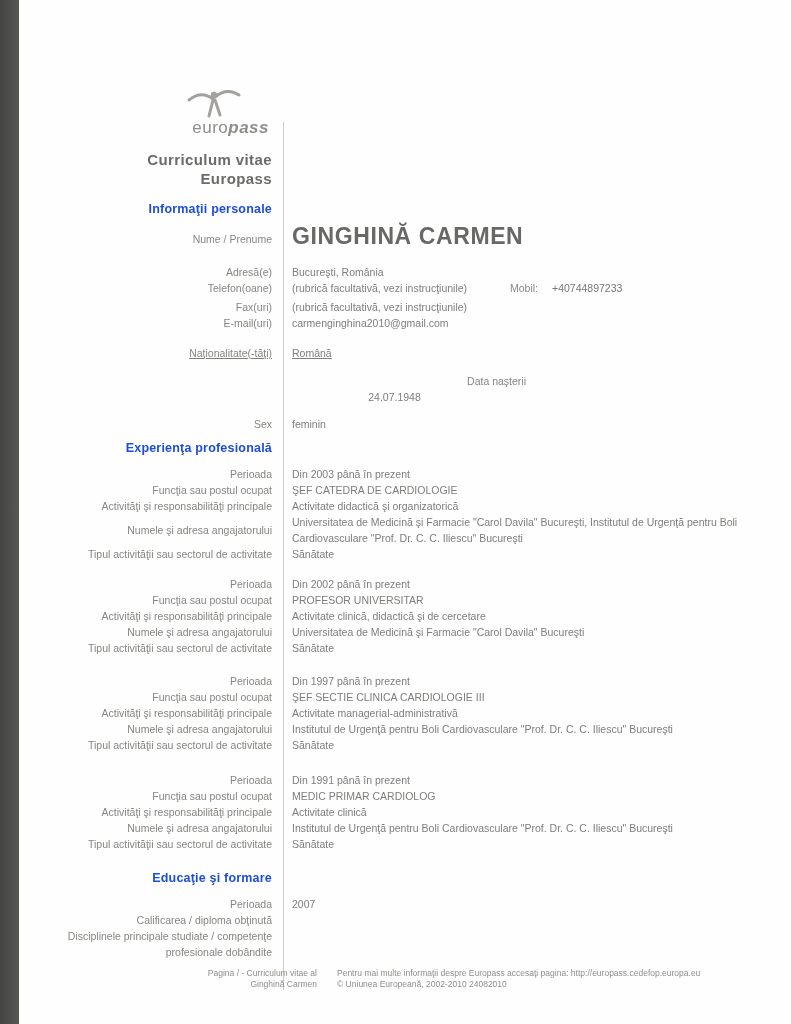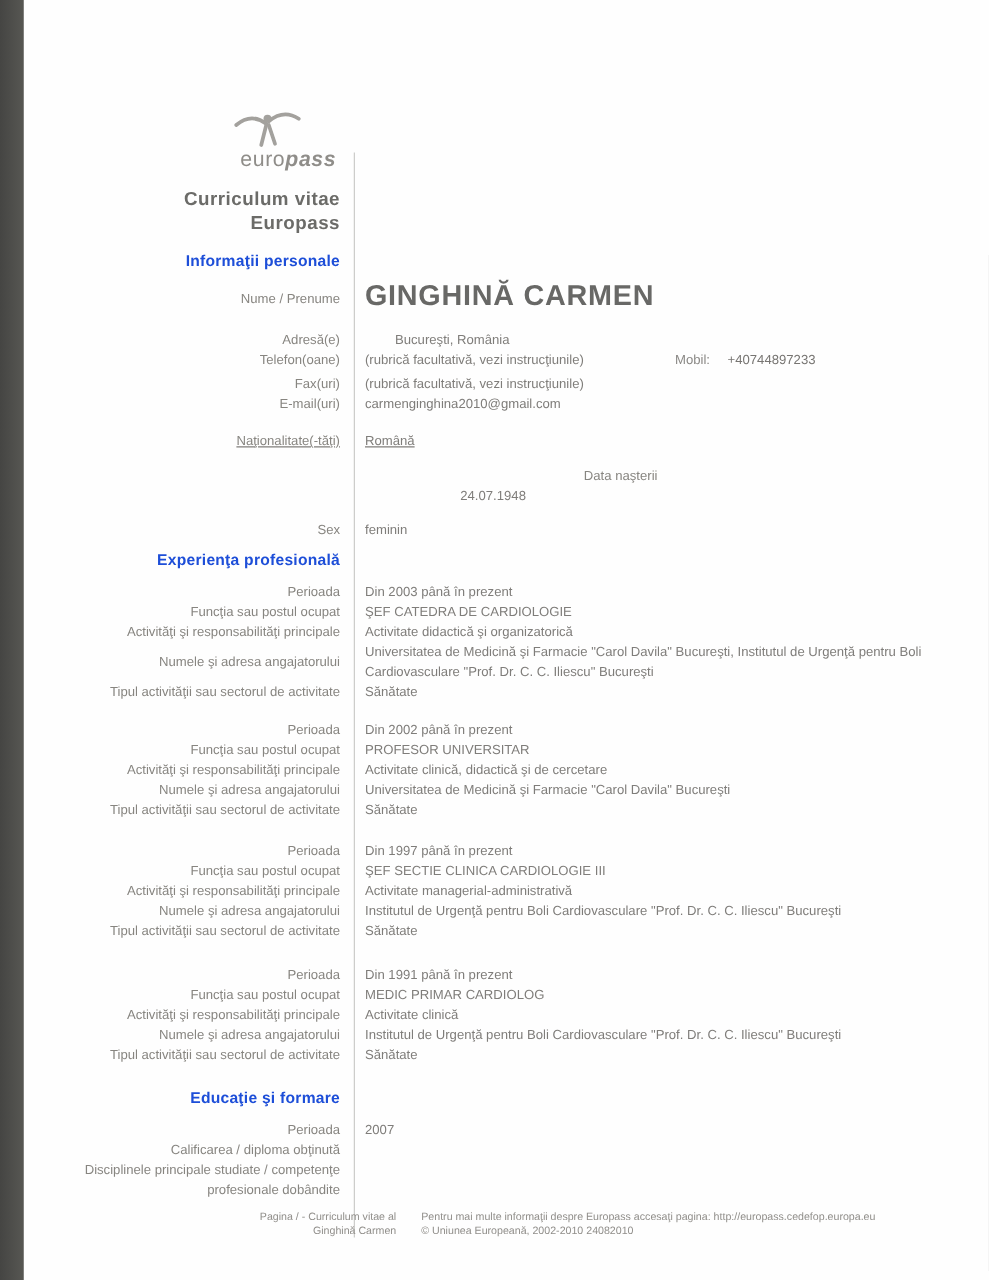--- a/index.html
+++ b/index.html
@@ -32,27 +32,27 @@
   .sec-heading{width:264px;box-sizing:border-box;text-align:right;padding-right:11px;
     font-weight:bold;font-size:12.5px;line-height:17px;color:#1d4ed8;letter-spacing:.2px;}
   .h-personal{margin-top:13px;}
   .h-exp{margin-top:8px;}
   .h-edu{margin-top:18px;}
 
   .name-row{margin-top:5px;}
   .name-row .lbl{padding-top:5px;}
   .name-val{font-size:23px;font-weight:bold;line-height:26px;color:#686866;letter-spacing:.6px;}
 
-  .m15{margin-top:15px;gap:24px;} .m14{margin-top:14px;text-decoration:underline;} .m12{margin-top:12px;flex-direction:column;}
+  .m15{margin-top:15px;} .m14{margin-top:14px;text-decoration:underline;} .m12{margin-top:12px;flex-direction:column;}
   .m11{margin-top:11px;} .m9{margin-top:9px;} .m3{margin-top:3px;}
   .entry2{margin-top:14px;} .entry3{margin-top:17px;} .entry4{margin-top:19px;}
 
   .phone-val{display:flex;}
   .phone-text{width:186px;}
-  .mobile-label{margin-left:62px;white-space:nowrap;color:#8a8885;}
+  .mobile-label{margin-left:32px;white-space:nowrap;color:#8a8885;}
   .mobile-value{margin-left:14px;white-space:nowrap;color:#777572;}
 
   .footer{margin-top:8px;display:flex;align-items:flex-end;padding-left:45px;}
   .footer .lbl{font-size:8.5px;line-height:11px;color:#908e8a;}
   .footer .val{font-size:8.5px;line-height:11px;color:#908e8a;padding-right:15px;}
 </style>
 </head>
 <body>
 
 <div class="scan">

